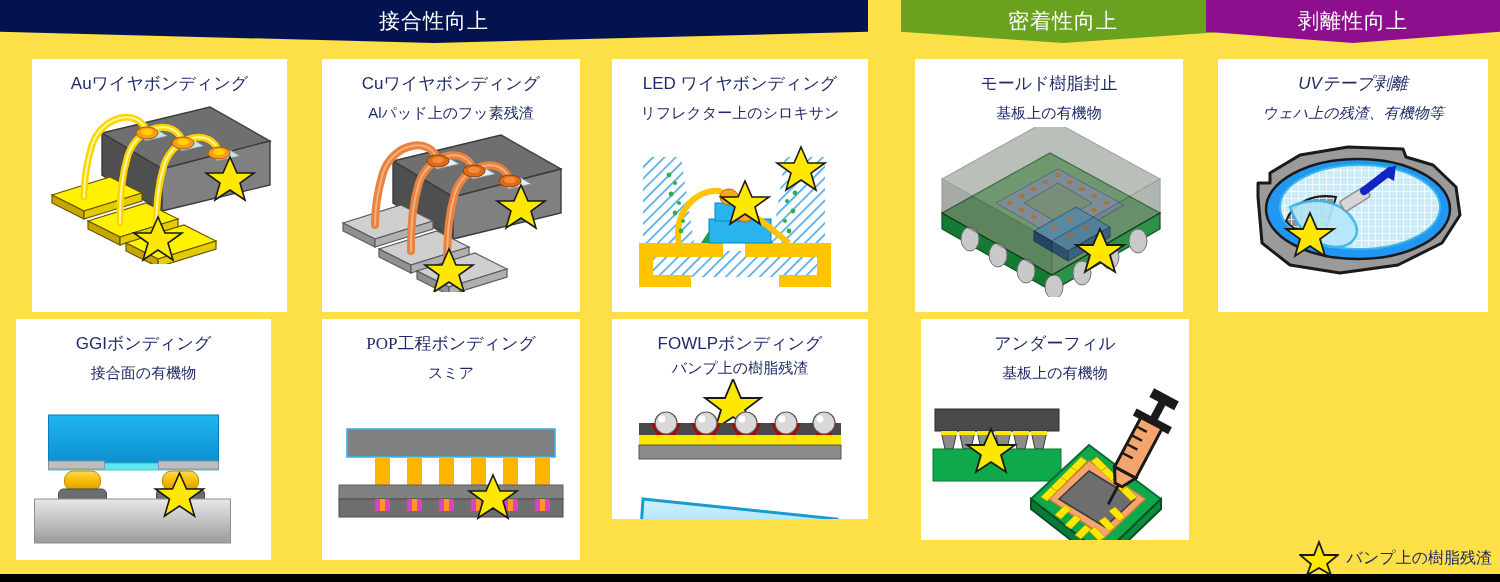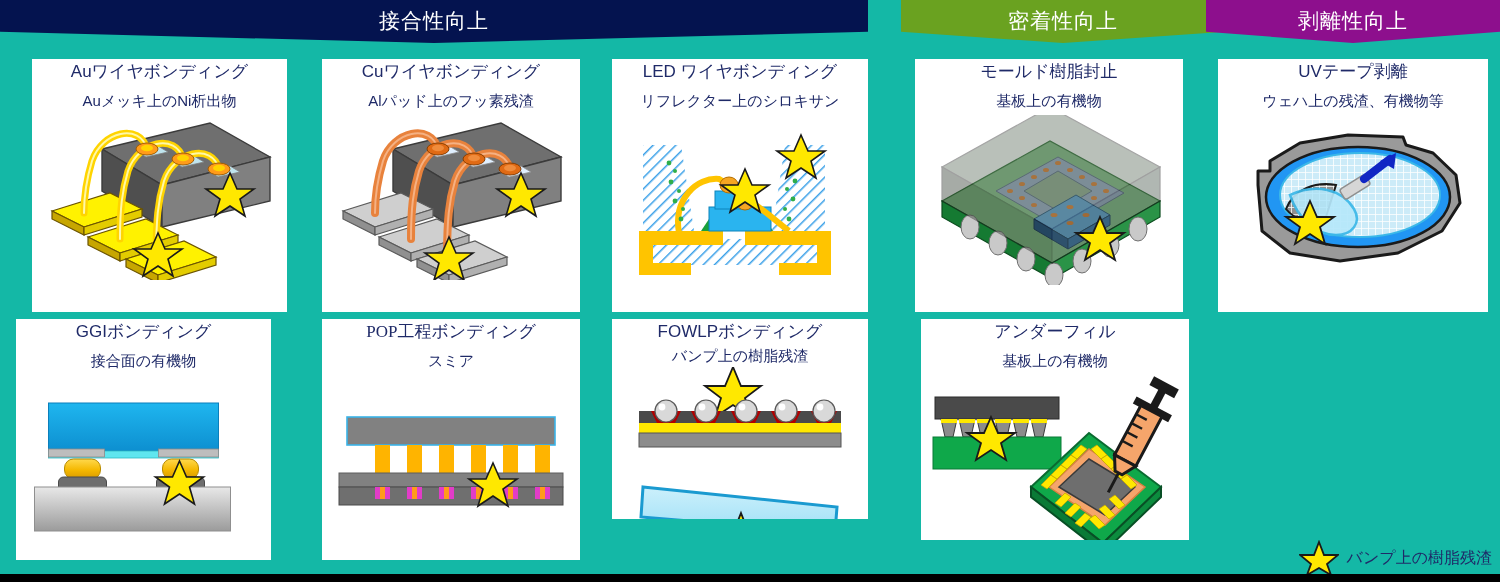--- a/index.html
+++ b/index.html
@@ -4,21 +4,21 @@
 <style>
   * { box-sizing: border-box; }
   html, body { margin:0; padding:0; }
   body {
     width:1500px; height:582px;
     background:#efefef;
     font-family:"Liberation Sans","DejaVu Sans",sans-serif;
     overflow:hidden;
     position:relative;
   }
-  #root { position:relative; width:1500px; height:582px; background:#14b8a6; }
+  #root { position:relative; width:1500px; height:582px; background:#fde047; }
 
   
   .hdr {
     position:absolute; top:0; height:43px;
     color:#fff; font-size:21px; letter-spacing:1px;
     display:flex; align-items:flex-start; justify-content:center;
     padding-top:7px;
     clip-path: polygon(0 0, 100% 0, 100% 74%, 50% 100%, 0 74%);
   }
   .hdr-navy  { left:0;    width:868px;  background:#04134f; }
@@ -28,21 +28,21 @@
   
   .group { position:absolute; }
   .grp-navy   { left:0;    top:47px; width:868px;  height:525px; }
   .grp-green  { left:901px; top:47px; width:296px; height:525px; }
   .grp-purple { left:1206px;top:47px; width:294px; height:525px; }
 
   
   .card {
     position:absolute; background:#ffffff;
     display:flex; flex-direction:column; align-items:center;
-    overflow:hidden;
+    padding-top:12px; overflow:hidden;
   }
   .card .t1 { color:#1f2a68; font-size:17px; line-height:26px; white-space:nowrap; }
   .card .t2 { color:#1f2a68; font-size:15px; line-height:24px; margin-top:4px; white-space:nowrap; }
   .card .t2b{ color:#1f2a68; font-size:15px; line-height:22px; white-space:nowrap; }
   .art { position:relative; width:100%; flex:1 1 auto; }
   .art svg { position:absolute; left:50%; transform:translateX(-50%); }
 
   .legend {
     position:absolute; right:8px; bottom:6px;
     display:flex; align-items:center; gap:8px;
@@ -62,21 +62,20 @@
     <span>密着性向上</span>
   </div>
   <div class="hdr hdr-purple">
     <span>剥離性向上</span>
   </div>
 
   <div class="group grp-navy">
 
     <div class="card" style="left:32px;top:12px;width:255px;height:253px;">
       <div class="t1">Auワイヤボンディング</div>
-      <div class="t2">Auメッキ上のNi析出物</div>
       <div class="art">
         <svg width="240" height="165" viewBox="0 0 240 165" style="top:2px;">
 
           <polygon points="62,34 170,8 230,42 122,70" fill="#6f6f6f" stroke="#3b3b3b" stroke-width="1.4"></polygon>
           <polygon points="62,34 122,70 122,112 62,76" fill="#4f4f4f" stroke="#3b3b3b" stroke-width="1.4"></polygon>
           <polygon points="122,70 230,42 230,86 122,112" fill="#808080" stroke="#3b3b3b" stroke-width="1.4"></polygon>
 
           <polygon points="96,36 118,31 128,37 106,42" fill="#bfe4ee" stroke="#7f7f7f" stroke-width="0.8"></polygon>
           <polygon points="132,46 154,41 164,47 142,52" fill="#bfe4ee" stroke="#7f7f7f" stroke-width="0.8"></polygon>
           <polygon points="168,56 190,51 200,57 178,62" fill="#bfe4ee" stroke="#7f7f7f" stroke-width="0.8"></polygon>
@@ -512,21 +511,21 @@
           </g>
           <g>
             <polygon points="62,42 69,58 86,58 72,68 77,85 62,75 47,85 52,68 38,58 55,58" fill="#ffe800" stroke="#1a1a1a" stroke-width="1.8"></polygon>
           </g>
         </svg>
       </div>
     </div>
   </div>
 
   <div class="group grp-purple">
-    <div class="card" style="left:12px;top:12px;width:270px;height:253px;">
+    <div class="card" style="left:12px;top:12px;width:270px;height:253px;font-style:italic;">
       <div class="t1">UVテープ剥離</div>
       <div class="t2">ウェハ上の残渣、有機物等</div>
       <div class="art">
         <svg width="250" height="160" viewBox="0 0 250 160" style="top:10px;">
           <defs>
             <pattern id="grid" width="7" height="7" patternUnits="userSpaceOnUse">
               <rect width="7" height="7" fill="#ccebf8"></rect>
               <path d="M7 0 L0 0 L0 7" fill="none" stroke="#ffffff" stroke-width="1.6"></path>
             </pattern>
             <pattern id="gridDark" width="7" height="7" patternUnits="userSpaceOnUse">

